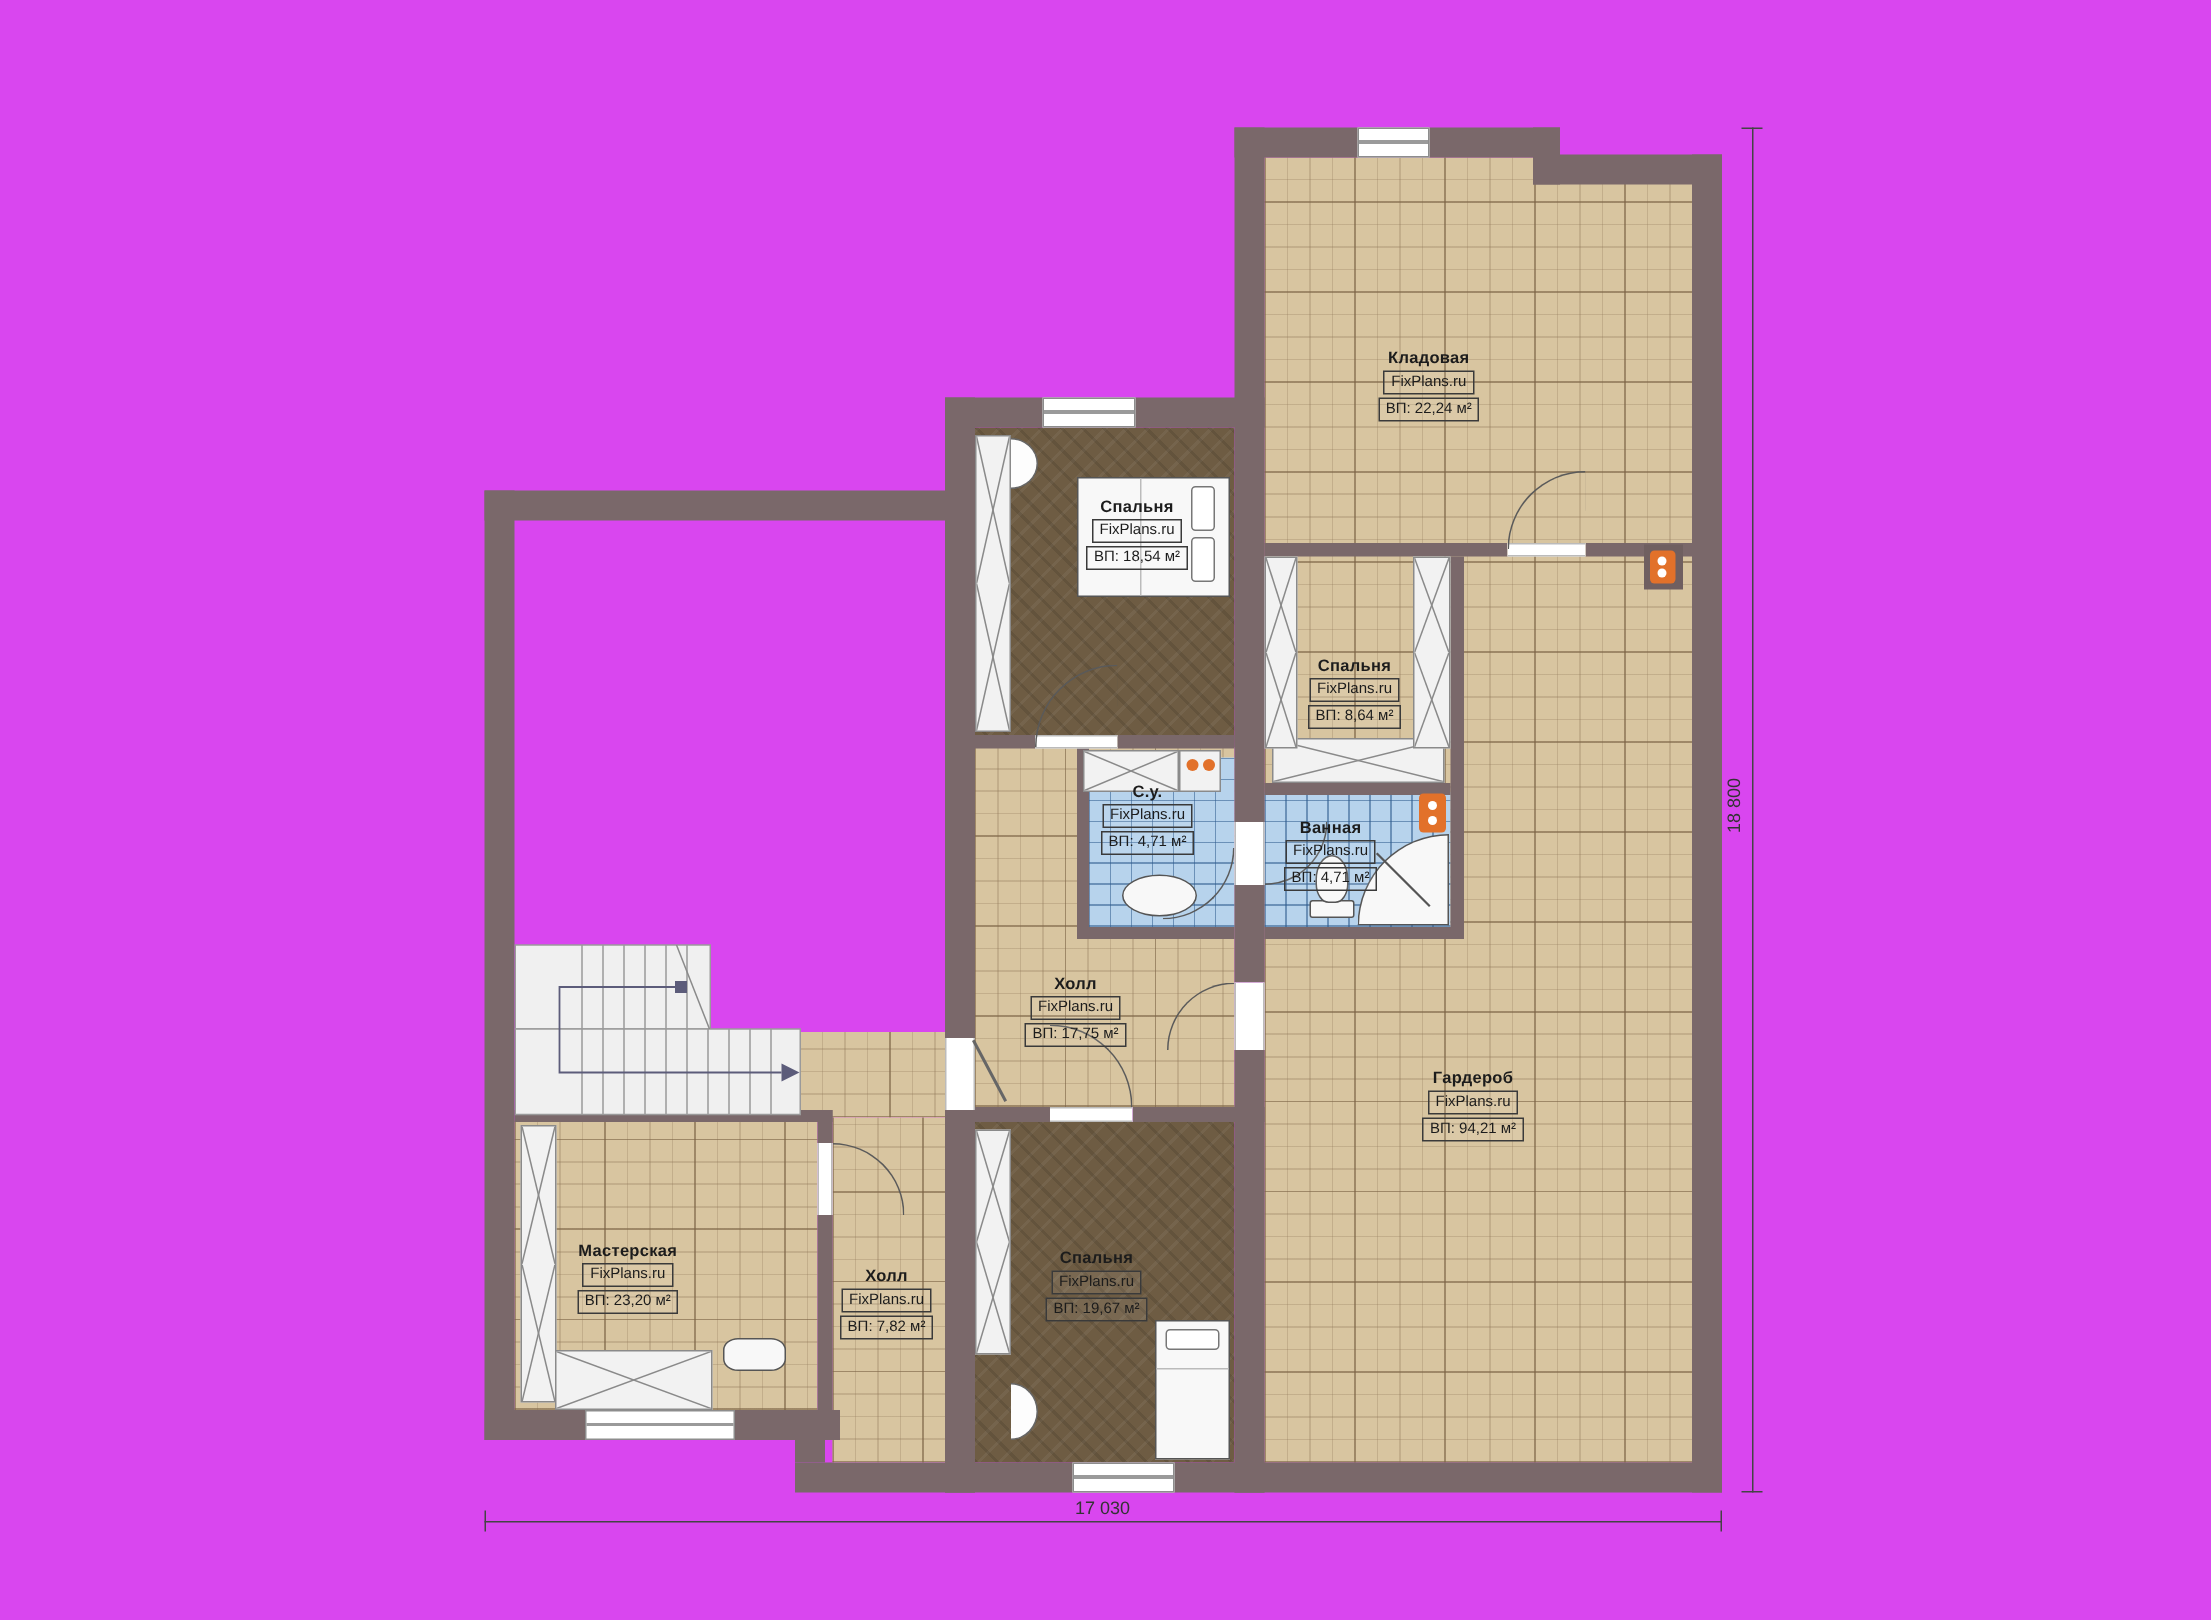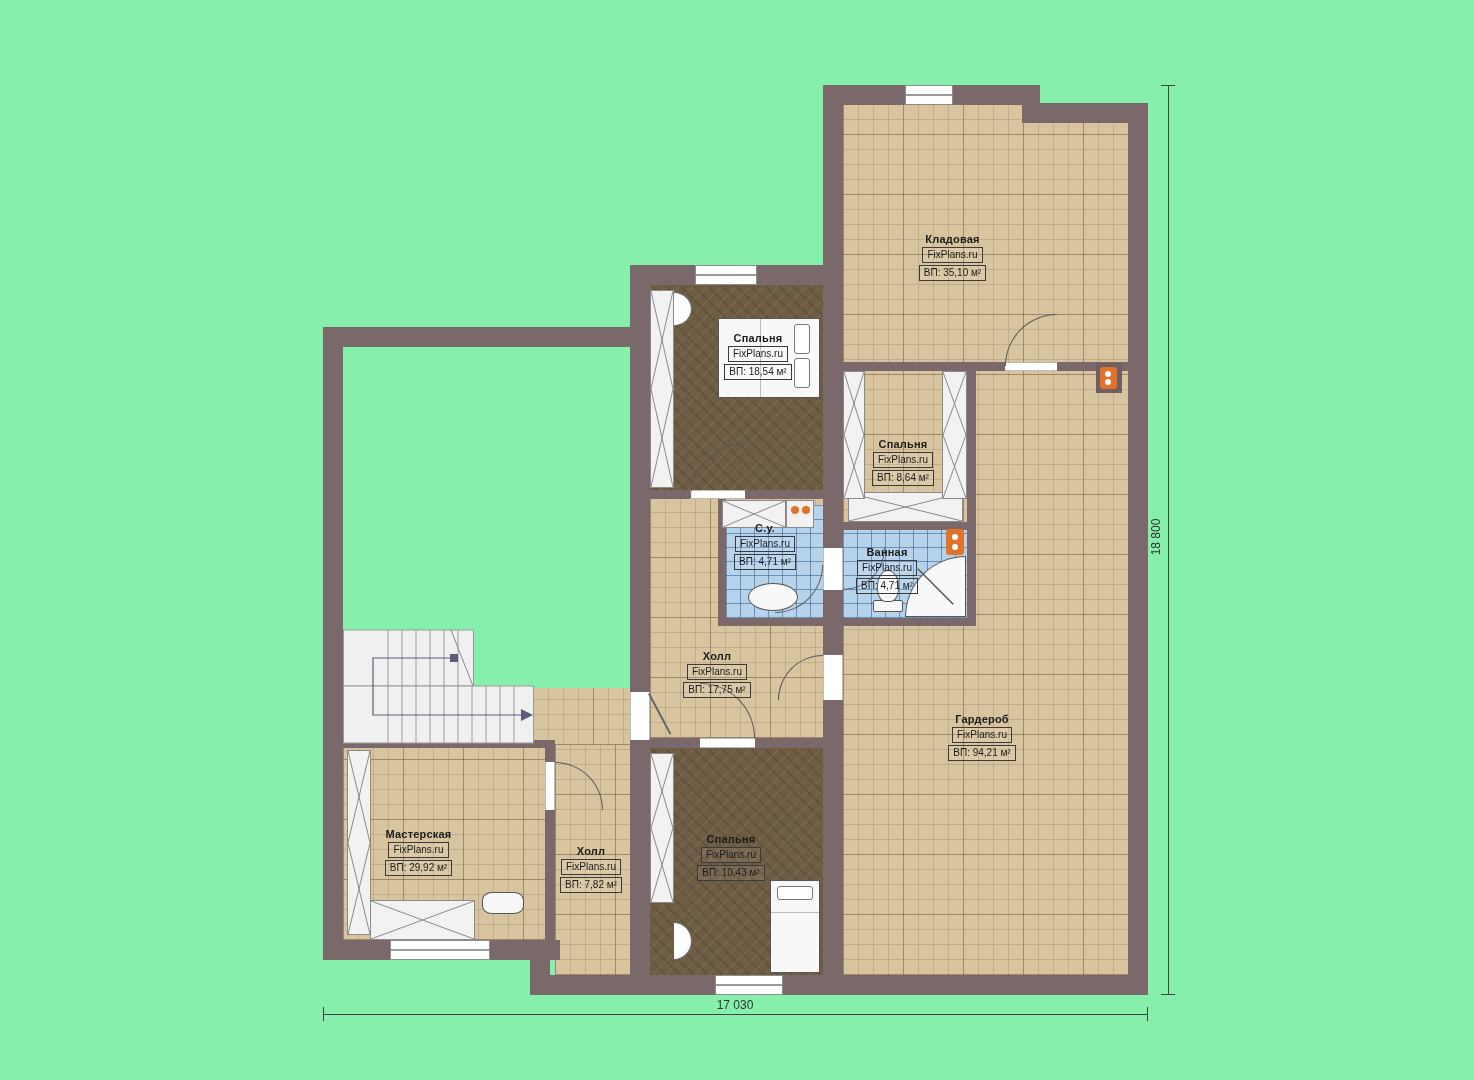--- a/index.html
+++ b/index.html
@@ -1,16 +1,16 @@
 <!DOCTYPE html>
 <html><head>
 <meta charset="utf-8">
 <style>
   html,body{margin:0;padding:0;background:#fff;}
-  .plan{position:relative;width:1474px;height:1080px;background:#86efac;
+  .plan{position:relative;width:1474px;height:1080px;background:#d946ef;
         font-family:"Liberation Sans",sans-serif;overflow:hidden;}
   .abs{position:absolute;box-sizing:border-box;}
   
   .w{background:#7a686a;z-index:2;}
   
   .f-tan{z-index:1;background-color:#d8c5a0;background-image:
     repeating-linear-gradient(0deg, rgba(122,98,68,.5) 0 1px, transparent 1px 60px),
     repeating-linear-gradient(90deg, rgba(122,98,68,.5) 0 1px, transparent 1px 60px),
     repeating-linear-gradient(0deg, rgba(140,115,85,.28) 0 1px, transparent 1px 15px),
     repeating-linear-gradient(90deg, rgba(140,115,85,.28) 0 1px, transparent 1px 15px);}
@@ -252,21 +252,21 @@
       <line x1="108" y1="2" x2="130" y2="58" stroke="#8a8a8a" stroke-width="1"></line>
       <path d="M111,30 L30,30 L30,87 L178,87" fill="none" stroke="#5c5c7a" stroke-width="1.2"></path>
       <rect x="107" y="26" width="8" height="8" fill="#5c5c7a"></rect>
       <polygon points="178,81 190,87 178,93" fill="#5c5c7a"></polygon>
     </svg>
   </div>
 
   <div class="abs room-label" style="left:890px;top:233px;width:125px">
     <div class="rname">Кладовая</div>
     <div class="rbox">FixPlans.ru</div>
-    <div class="rbox">ВП: 35,10 м²</div>
+    <div class="rbox">ВП: 22,24 м²</div>
   </div>
   <div class="abs room-label" style="left:698px;top:332px;width:120px">
     <div class="rname">Спальня</div>
     <div class="rbox">FixPlans.ru</div>
     <div class="rbox">ВП: 18,54 м²</div>
   </div>
   <div class="abs room-label" style="left:847px;top:438px;width:112px">
     <div class="rname">Спальня</div>
     <div class="rbox">FixPlans.ru</div>
     <div class="rbox">ВП: 8,64 м²</div>
@@ -287,31 +287,31 @@
     <div class="rbox">ВП: 17,75 м²</div>
   </div>
   <div class="abs room-label" style="left:918px;top:713px;width:128px">
     <div class="rname">Гардероб</div>
     <div class="rbox">FixPlans.ru</div>
     <div class="rbox">ВП: 94,21 м²</div>
   </div>
   <div class="abs room-label" style="left:356px;top:828px;width:125px">
     <div class="rname">Мастерская</div>
     <div class="rbox">FixPlans.ru</div>
-    <div class="rbox">ВП: 29,92 м²</div>
+    <div class="rbox">ВП: 23,20 м²</div>
   </div>
   <div class="abs room-label" style="left:546px;top:845px;width:90px">
     <div class="rname">Холл</div>
     <div class="rbox">FixPlans.ru</div>
     <div class="rbox">ВП: 7,82 м²</div>
   </div>
   <div class="abs room-label" style="left:672px;top:833px;width:118px">
     <div class="rname">Спальня</div>
     <div class="rbox">FixPlans.ru</div>
-    <div class="rbox">ВП: 10,43 м²</div>
+    <div class="rbox">ВП: 19,67 м²</div>
   </div>
 
   <div class="abs dim-text" style="left:680px;top:998px;width:110px">17 030</div>
   <div class="abs dim-line" style="left:323px;top:1014px;width:825px;height:1px"></div>
   <div class="abs dim-line" style="left:323px;top:1007px;width:1px;height:14px"></div>
   <div class="abs dim-line" style="left:1147px;top:1007px;width:1px;height:14px"></div>
 
   <div class="abs dim-text" style="left:1126px;top:530px;width:60px;transform:rotate(-90deg)">18 800</div>
   <div class="abs dim-line" style="left:1168px;top:85px;width:1px;height:910px"></div>
   <div class="abs dim-line" style="left:1161px;top:85px;width:14px;height:1px"></div>

